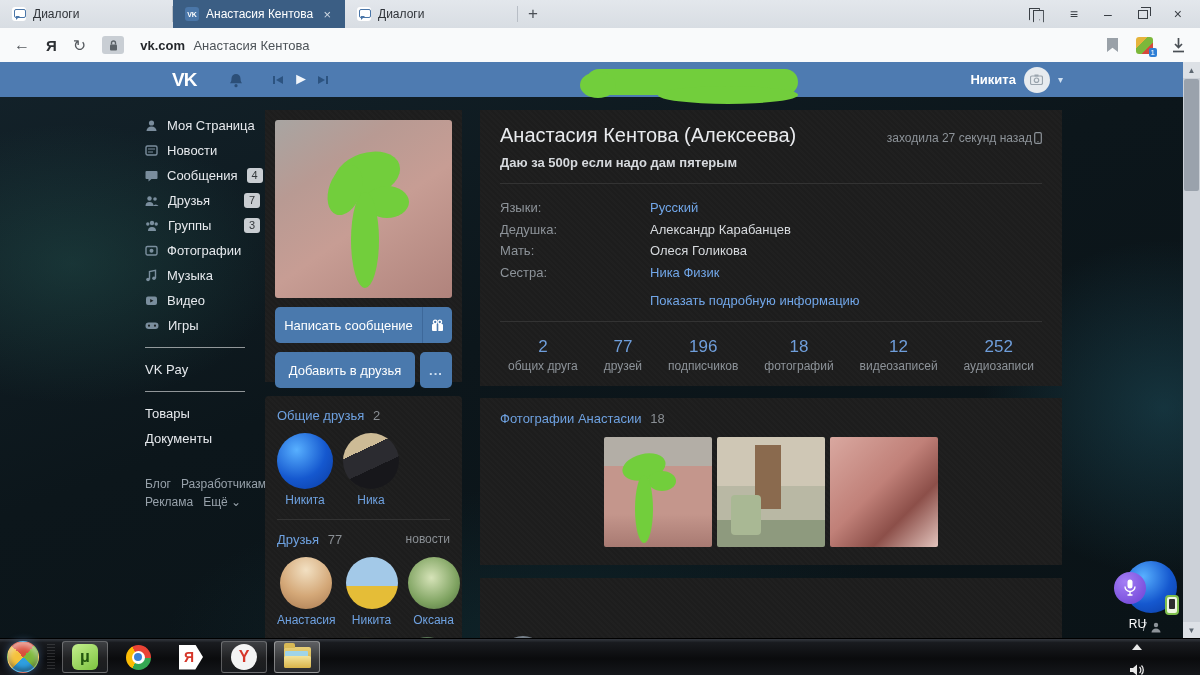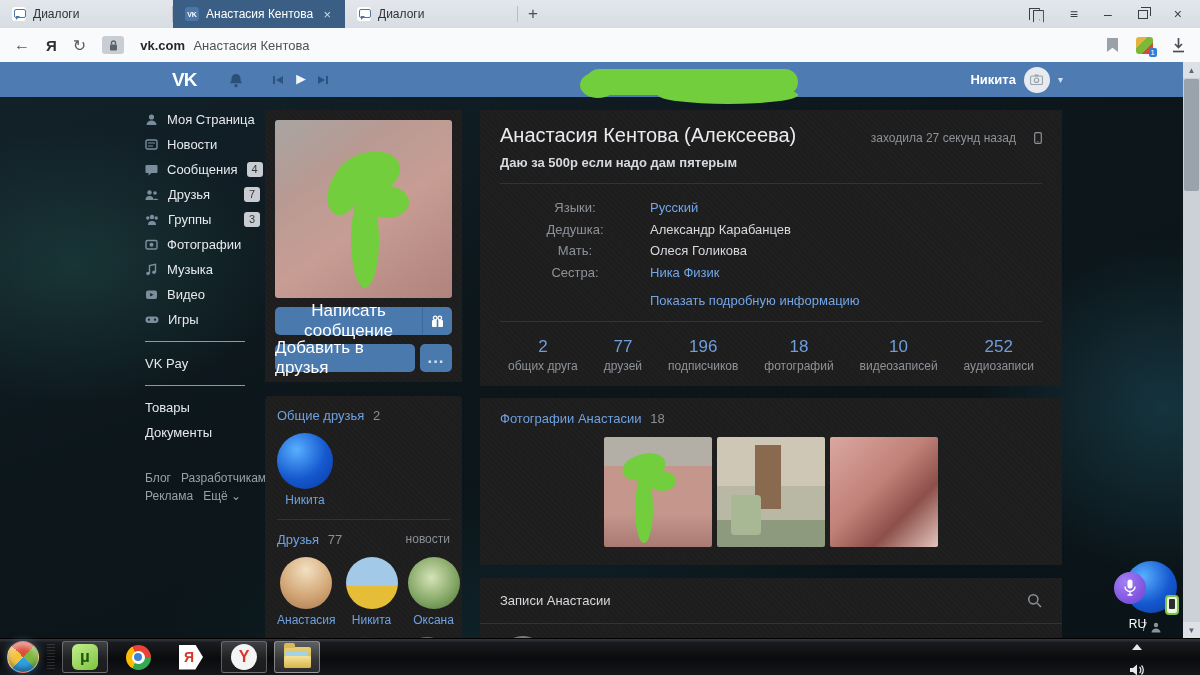--- a/index.html
+++ b/index.html
@@ -65,36 +65,36 @@
     font-family:"Liberation Sans",sans-serif; }
   .vksearch input::placeholder { color:#c3d5ec; }
   .hdr-bell { margin-left:32px; }
   .player { display:flex; align-items:center; gap:10px; margin-left:28px; }
   .hdr-user { margin-left:auto; margin-right:120px; display:flex; align-items:center; gap:8px; }
   .hdr-user .uname { color:#fff; font-size:13px; font-weight:bold; }
   .hdr-avatar { width:26px; height:26px; border-radius:50%; background:#e7ebef; display:flex; align-items:center; justify-content:center; }
   .hdr-chev { color:#cfe0f2; font-size:10px; }
   .blob-hdr { position:absolute; left:578px; top:1px; z-index:5; }
   
-  .sidebar { position:absolute; left:145px; top:45px; width:115px; }
+  .sidebar { position:absolute; left:145px; top:51px; width:115px; }
   .side-item { display:flex; align-items:center; gap:9px; height:25px; color:#e6e9ed; font-size:13px; cursor:pointer; white-space:nowrap; }
   .side-item svg { flex:0 0 auto; opacity:.75; }
   .side-badge { margin-left:auto; background:#c9cdd2; color:#33373b; font-size:11px; border-radius:3px; padding:0 5px; line-height:15px; }
   .side-div { width:100px; height:1px; background:rgba(255,255,255,.55); margin:9px 0; }
   .side-extra { height:25px; display:flex; align-items:center; color:#e6e9ed; font-size:13px; cursor:pointer; }
   .side-footer { margin-top:24px; font-size:12px; color:#97a1aa; line-height:18px; }
   .side-footer span { margin-right:10px; cursor:pointer; }
   
   .panel { background:#1d1d1d; border-radius:0; position:absolute;
     background-image:repeating-linear-gradient(45deg, rgba(255,255,255,.012) 0 2px, transparent 2px 4px); }
   
   .card1 { left:265px; top:48px; width:197px; height:272px; padding:10px; }
   .pf-photo { width:177px; height:178px; border-radius:3px; overflow:hidden; position:relative;
     background:linear-gradient(145deg,#a8a5a2 0%,#b89a93 28%,#c79d94 55%,#b0837c 100%); }
-  .btn { height:28px; border-radius:5px; background:#4a79ad; color:#fff; font-size:17px;
+  .btn { height:36px; border-radius:5px; background:#4a79ad; color:#fff; font-size:13px;
     display:flex; align-items:center; justify-content:center; cursor:pointer; }
   .btn-msg { margin-top:9px; width:177px; padding:0; }
   .btn-msg .lbl { flex:1; text-align:center; }
   .btn-msg .gift { width:30px; height:100%; border-left:1px solid #3d689a; display:flex; align-items:center; justify-content:center; }
   .btn-row { margin-top:9px; display:flex; gap:5px; }
   .btn-add { width:140px; }
   .btn-more { width:32px; color:#cfe0f2; letter-spacing:1px; font-weight:bold; }
   .card2 { left:265px; top:334px; width:197px; height:260px; padding:12px; border-radius:4px 4px 0 0; overflow:hidden; }
   .sec-head { font-size:13px; }
   .sec-head .t { color:#6ea1e0; cursor:pointer; }
@@ -110,25 +110,25 @@
   .av-nika { background:linear-gradient(155deg,#cdbb96 0 32%, #2b2b30 32% 60%, #17171b 60%); }
   .av-anastasia { background:radial-gradient(circle at 50% 25%, #f2e0c2, #d4a878 55%, #a97a50); }
   .av-nikita2 { background:linear-gradient(180deg,#a3c9e8 0 55%, #e5bd37 55%); }
   .av-oksana { background:radial-gradient(circle at 45% 40%, #d6e3b8, #7fa361 60%, #4c6b3c); }
   .av-dark1 { background:#2a2a2c; } .av-dark2 { background:radial-gradient(circle,#3c3f35,#1c1d18); }
   .av-dark3 { background:radial-gradient(circle at 50% 30%,#6f8f6a,#2f4430); }
   
   .mainp { left:480px; top:48px; width:582px; height:276px; padding:14px 20px; }
   .p-name-row { display:flex; align-items:baseline; }
   .p-name { color:#e8eaed; font-size:20px; }
-  .p-seen { margin-left:auto; color:#8d9399; font-size:12px; display:flex; align-items:center; gap:18px; }
+  .p-seen { margin-left:auto; color:#8d9399; font-size:12px; display:flex; align-items:center; gap:2px; }
   .p-status { color:#d6d9dd; font-size:13px; font-weight:bold; margin-top:8px; }
   .hr { height:1px; background:#333; margin:13px 0; }
   .drow { display:flex; font-size:13px; line-height:21.5px; }
-  .drow .dl { width:150px; color:#8d9399;text-align:center; }
+  .drow .dl { width:150px; color:#8d9399; }
   .drow .dv { color:#d6d9dd; }
   .linkblue { color:#71a6e8 !important; cursor:pointer; }
   .showmore { font-size:13px; color:#71a6e8; margin:10px 0 12px 150px; cursor:pointer; }
   .counters { display:flex; justify-content:space-between; padding:2px 8px 0; }
   .cnt { text-align:center; cursor:pointer; }
   .cnt .n { color:#6f9edb; font-size:17px; }
   .cnt .l { color:#8d9399; font-size:12px; margin-top:2px; }
   .photosp { left:480px; top:336px; width:582px; height:167px; padding:13px 20px; }
   .tiles { display:flex; gap:5px; justify-content:center; margin-top:11px; }
   .tile { width:108px; height:110px; border-radius:2px; position:relative; overflow:hidden; }
@@ -408,20 +408,24 @@
     <div class="panel card2">
       <div class="sec-head">
         <span class="t">Общие друзья</span>
         <span class="c">2</span>
       </div>
       <div class="av-row">
         <div class="av">
           <div class="circ circ56 av-nikita1"></div>
           <span>Никита</span>
         </div>
+        <div class="av">
+          <div class="circ circ56 av-nika"></div>
+          <span>Ника</span>
+        </div>
       </div>
       <div class="hline"></div>
       <div class="sec-head">
         <span class="t">Друзья</span>
         <span class="c">77</span>
         <span class="r">новости</span>
       </div>
       <div class="av-row">
         <div class="av">
           <div class="circ circ52 av-anastasia"></div>
@@ -491,21 +495,21 @@
         </div>
         <div class="cnt">
           <div class="n">196</div>
           <div class="l">подписчиков</div>
         </div>
         <div class="cnt">
           <div class="n">18</div>
           <div class="l">фотографий</div>
         </div>
         <div class="cnt">
-          <div class="n">10</div>
+          <div class="n">12</div>
           <div class="l">видеозаписей</div>
         </div>
         <div class="cnt">
           <div class="n">252</div>
           <div class="l">аудиозаписи</div>
         </div>
       </div>
     </div>
 
     <div class="panel photosp">
@@ -520,27 +524,20 @@
             <ellipse class="blob" cx="58" cy="44" rx="14" ry="10"></ellipse>
             <ellipse class="blob" cx="40" cy="72" rx="9" ry="34"></ellipse>
           </svg>
         </div>
         <div class="tile tile3"></div>
         <div class="tile tile4"></div>
       </div>
     </div>
 
     <div class="panel postsp">
-      <div class="posts-head">
-        <span class="posts-title">Записи Анастасии</span>
-        <svg class="posts-search" width="15" height="15" viewBox="0 0 15 15">
-          <circle cx="6.3" cy="6.3" r="4.6" fill="none" stroke="#8d9399" stroke-width="1.5"></circle>
-          <path d="M10 10 l4 4" stroke="#8d9399" stroke-width="1.5"></path>
-        </svg>
-      </div>
       <div class="post-ava"></div>
     </div>
 
     <div class="chatwidget">
       <div class="cw-circ">
         <span class="cw-badge"></span>
       </div>
       <div class="cw-count">
         <span>7</span>
         <svg width="10" height="11" viewBox="0 0 10 11">

